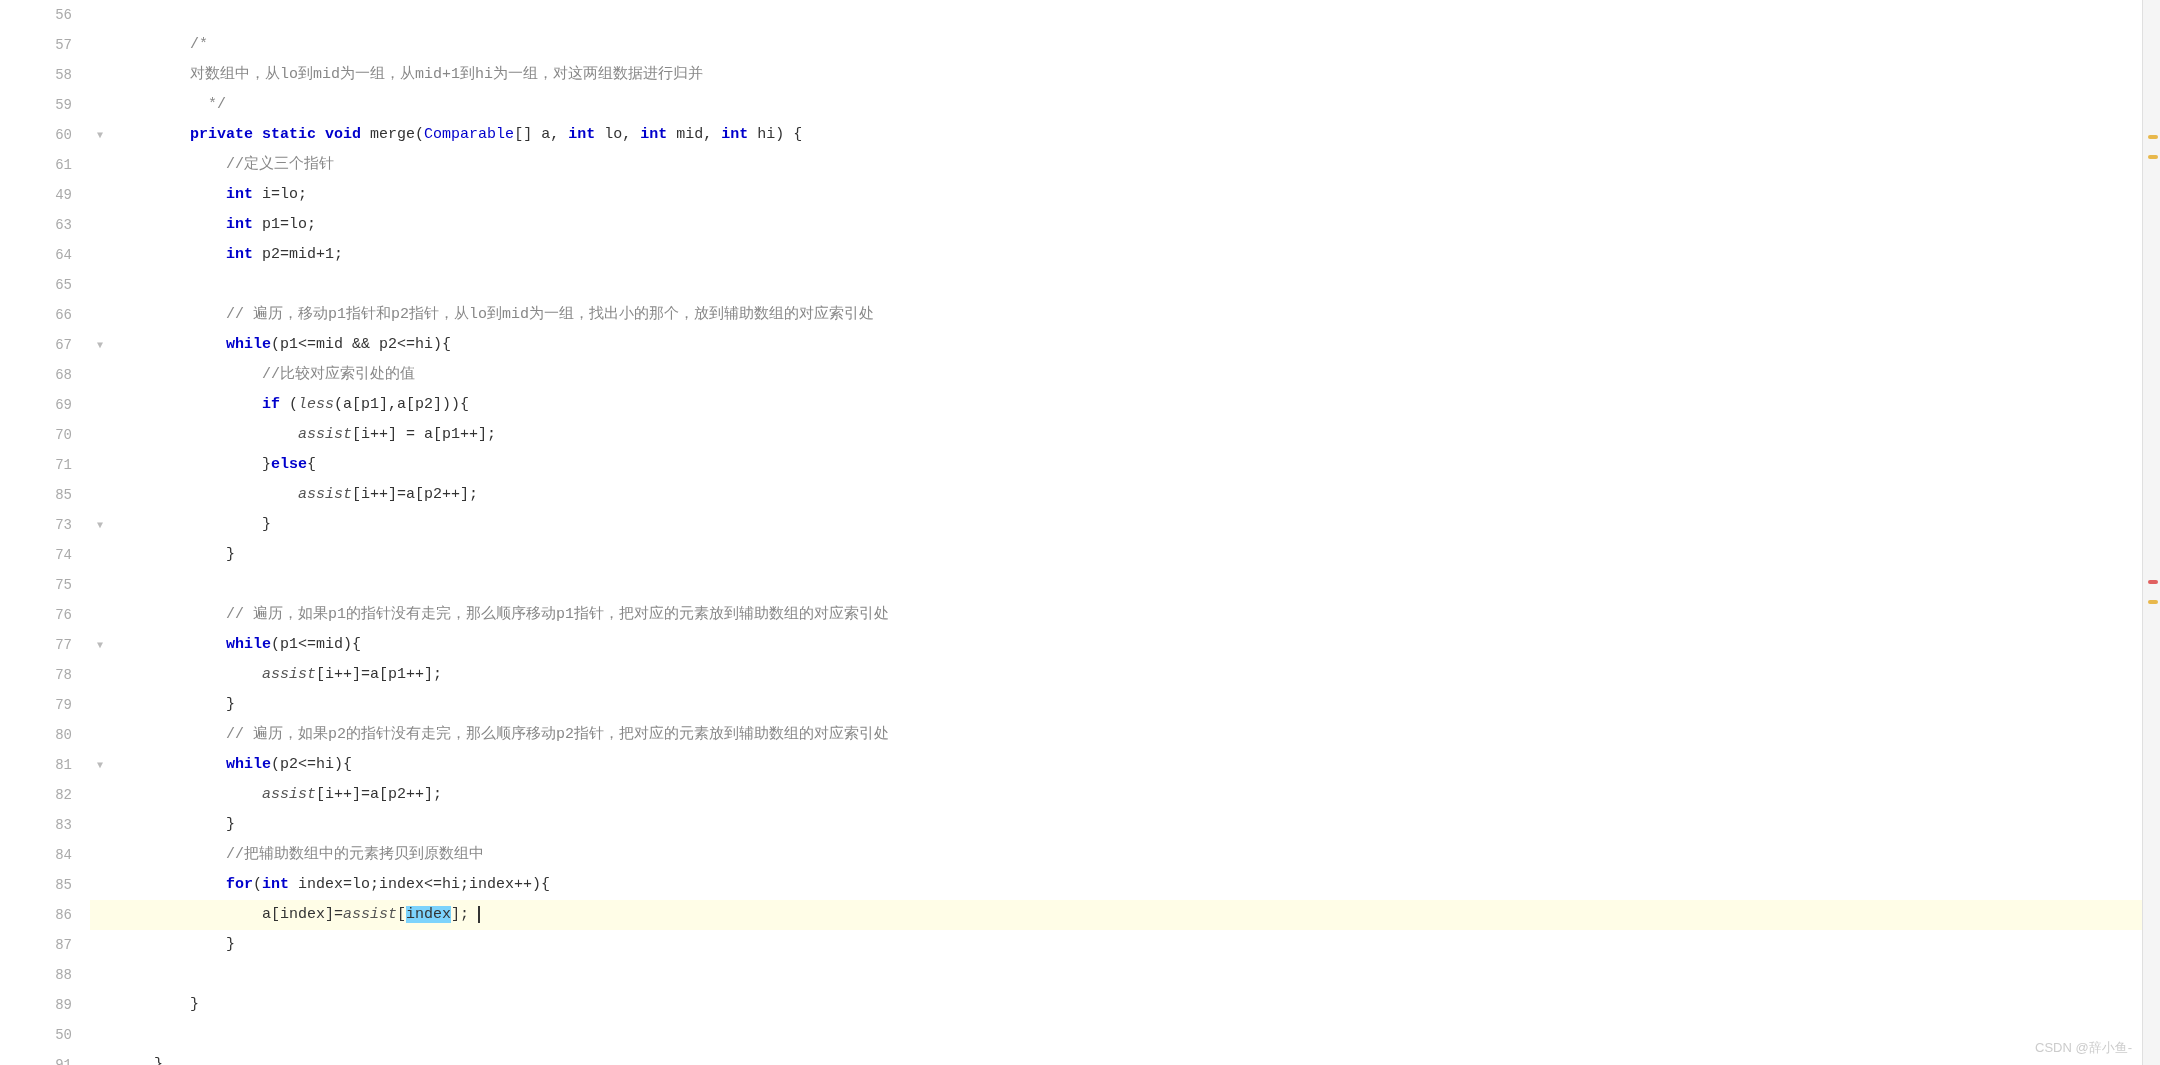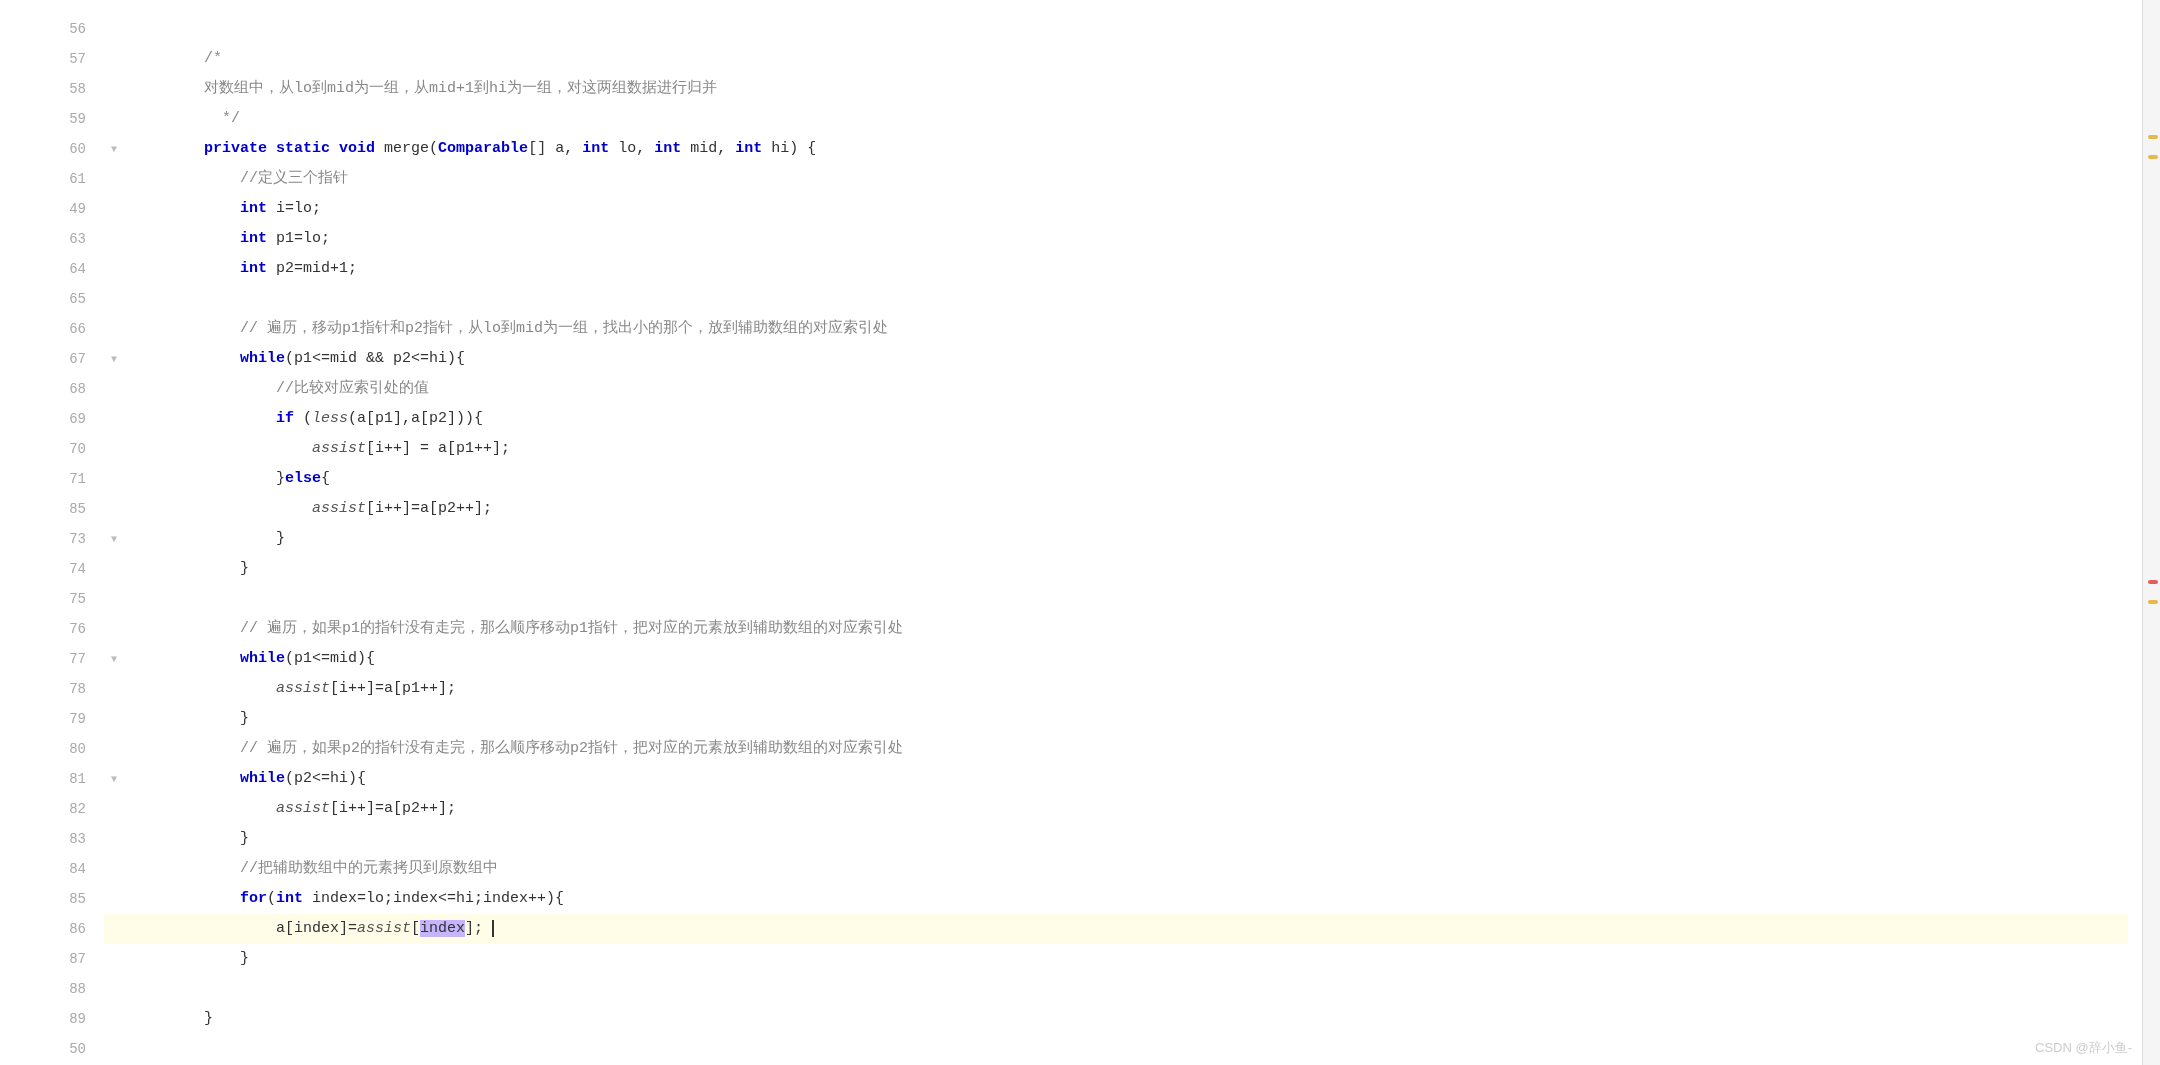--- a/index.html
+++ b/index.html
@@ -14,21 +14,21 @@
     }
     .editor-container {
       display: flex;
       width: 100%;
       height: 100%;
       background: #ffffff;
       position: relative;
     }
     .code-area {
       flex: 1;
-      padding: 14px;
+      padding: 0;
       overflow: hidden;
       position: relative;
     }
     .line {
       display: flex;
       align-items: stretch;
       min-height: 30px;
       position: relative;
     }
     .line-number {
@@ -59,24 +59,24 @@
       line-height: 30px;
       padding-left: 8px;
       white-space: pre;
       font-size: 15px;
     }
     .line.highlighted {
       background: #fffde7;
     }
     
     .kw { color: #0000cc; font-weight: bold; }
-    .type { color: #0000cc; font-weight: bold; }
+    .type { color: #0000cc; font-weight: normal; }
     .comment { color: #888888; font-style: normal; }
     .italic-code { font-style: italic; color: #555; text-align: center; }
-    .selected-text { background: #c4b5fd; }
+    .selected-text { background: #7dd3fc; }
     .cursor { border-right: 2px solid #333; }
 
     
     .right-scrollbar {
       width: 18px;
       background: #f5f5f5;
       border-left: 1px solid #e0e0e0;
       position: relative;
       flex-shrink: 0;
     }

